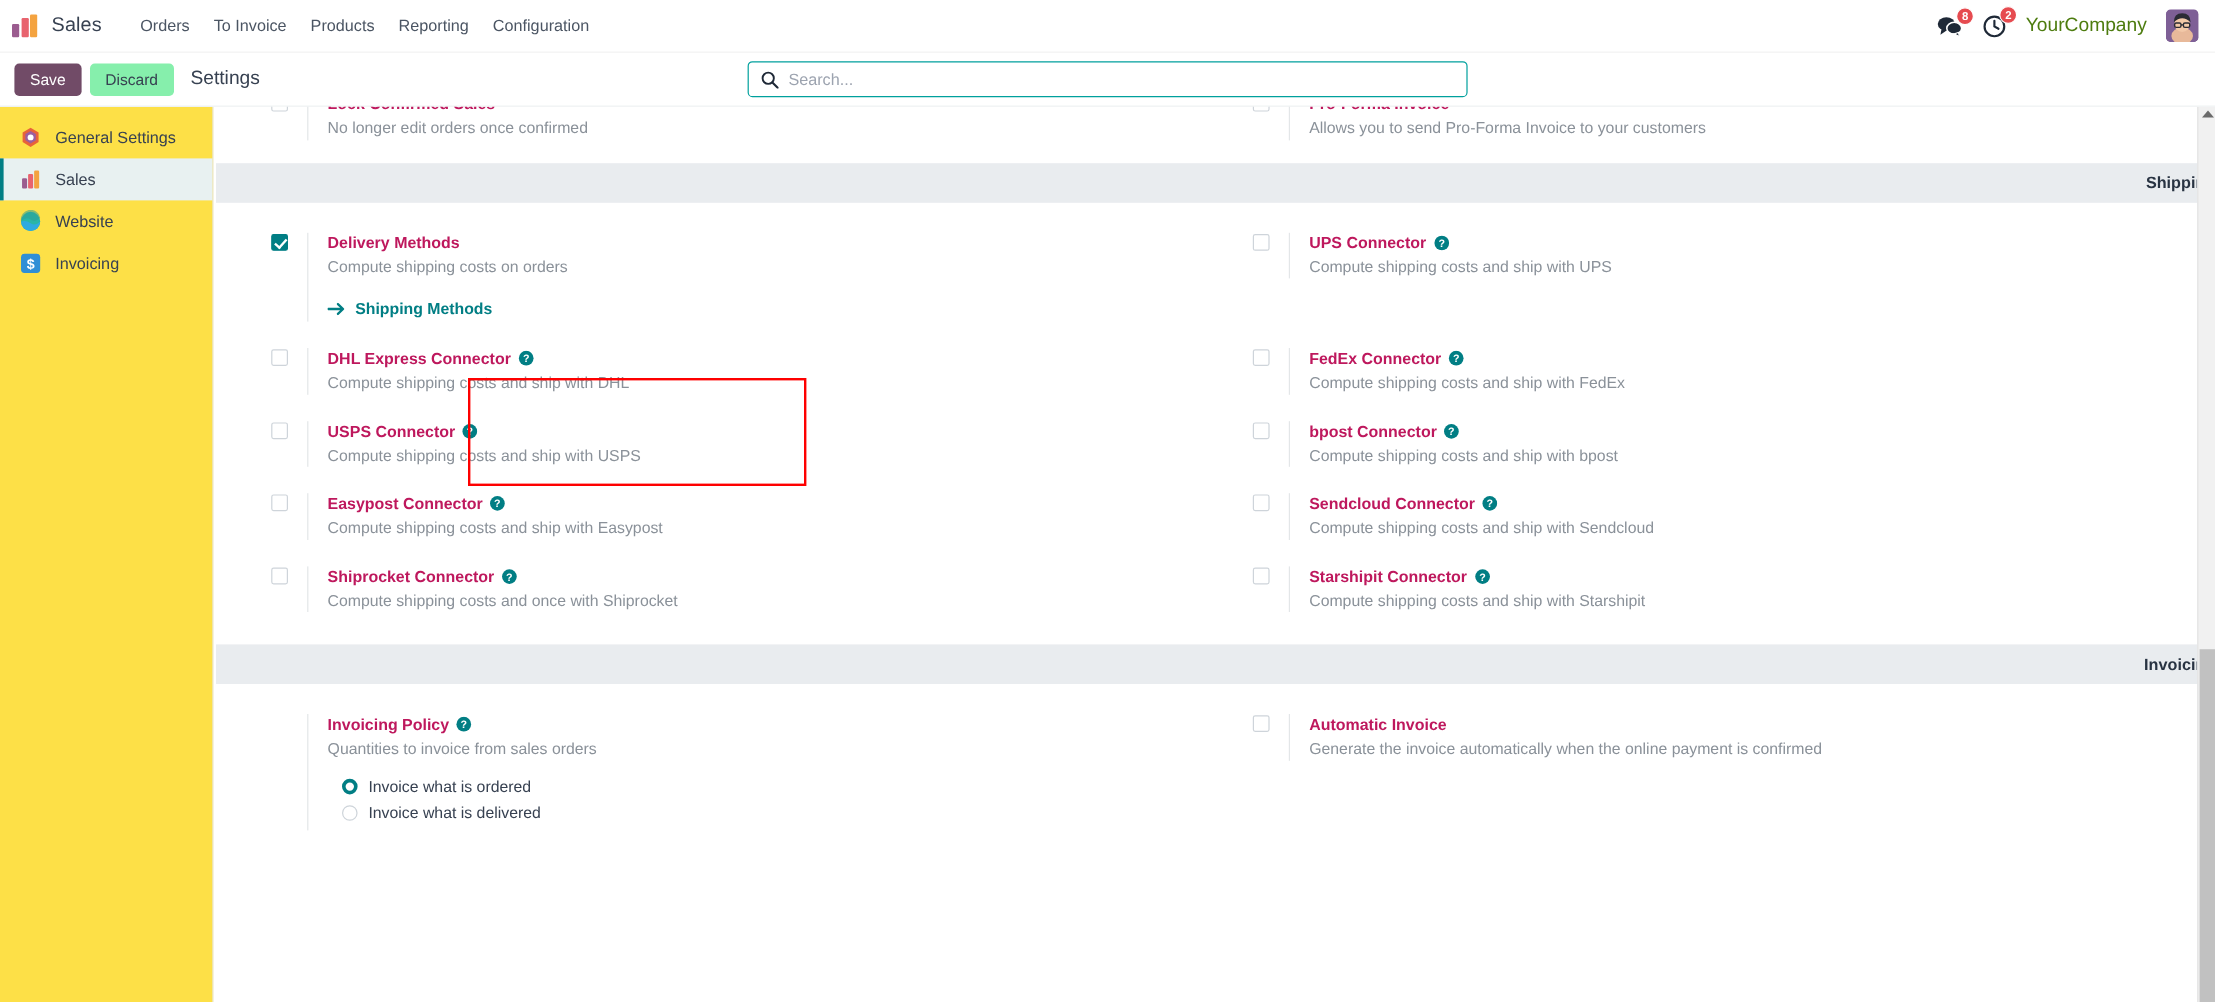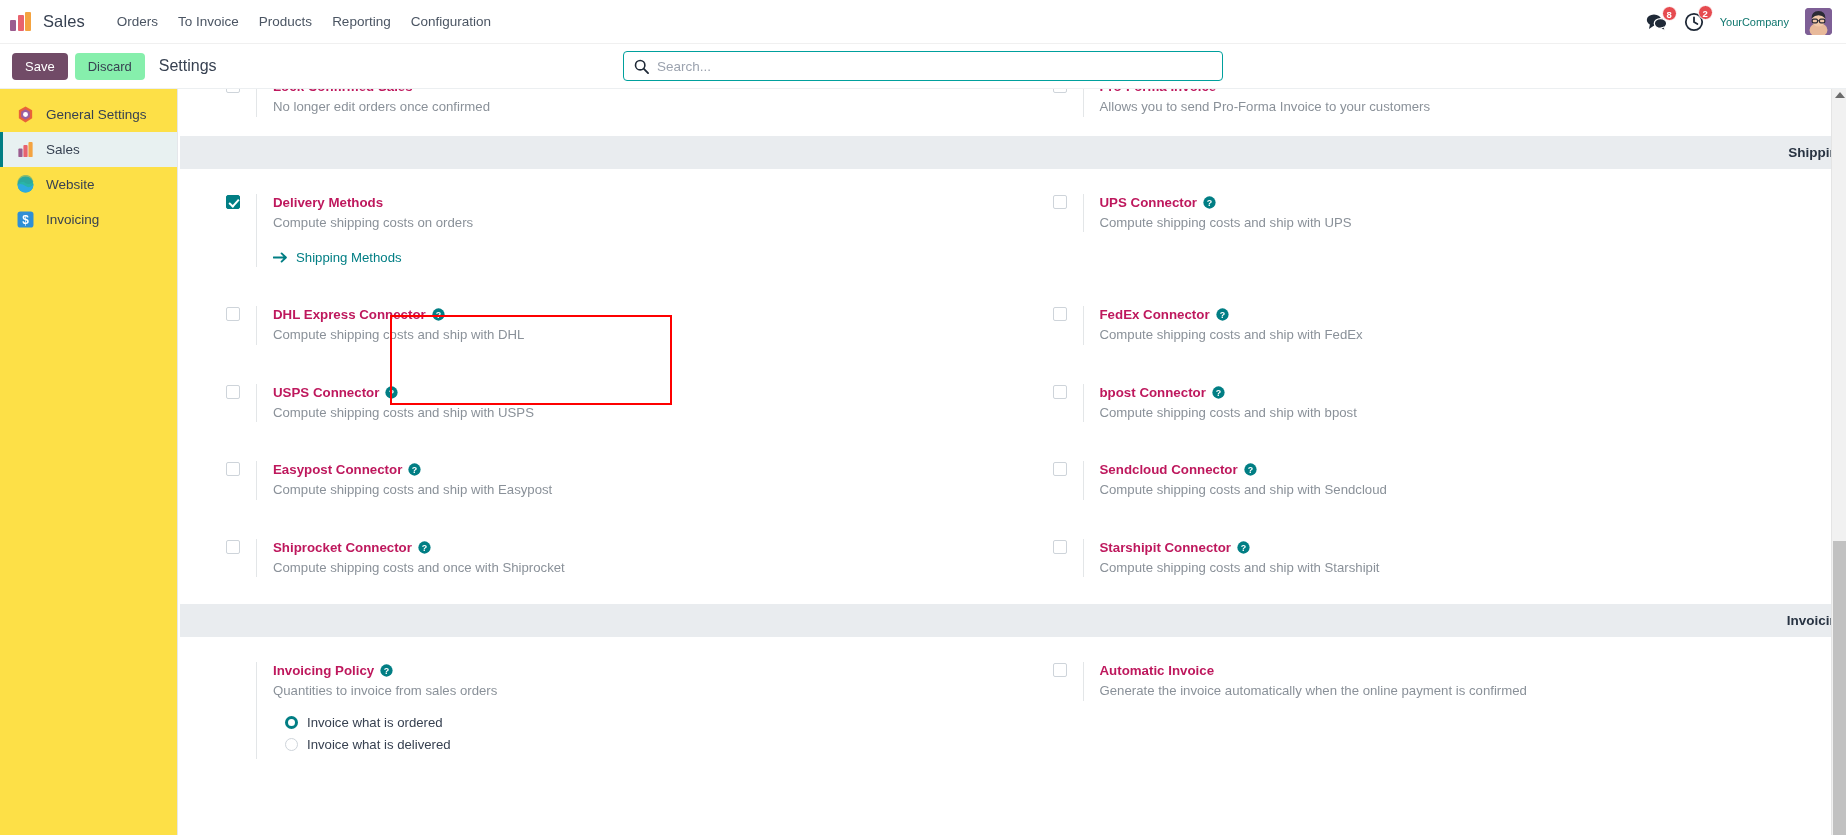--- a/index.html
+++ b/index.html
@@ -36,21 +36,21 @@
   .nav-right { margin-left: auto; display: flex; align-items: center; gap: 16px; }
   .nav-icon-wrap { position: relative; cursor: pointer; display:flex; align-items:center; }
   .badge {
     position: absolute; top: -7px; right: -9px;
     background: #e64b50; color: #fff;
     font-size: 9.5px; font-weight: 700;
     min-width: 15px; height: 15px; line-height: 15px;
     border-radius: 8px; text-align: center; padding: 0 3px;
     border: 1.5px solid #fff;
   }
-  .company-name { font-size: 11px; color: #0f766e; cursor: pointer; }
+  .company-name { font-size: 16px; color: #4d7c0f; cursor: pointer; }
   .avatar {
     width: 27px; height: 27px; border-radius: 4px; overflow: hidden;
     background: linear-gradient(160deg,#8e6ea8 0%,#6d5184 100%);
     cursor: pointer; display:block;
   }
   
   .control-panel {
     height: 45px; background: #fff;
     display: flex; align-items: center;
     padding: 0 12px; position: relative;
@@ -106,21 +106,20 @@
   .section-head {
     background: #e9ecef; padding: 9px 0 9px 30px;
     font-size: 13.5px; font-weight: 700; color: #283342;
     margin-top: 2px;
     text-align: right;
   }
   .settings-grid {
     display: grid; grid-template-columns: 1fr 1fr;
     column-gap: 0px; row-gap: 0px;
     padding: 14px 0 14px 30px;
-    gap: 17px;
   }
   .setting {
     display: flex; align-items: flex-start; gap: 0;
     padding: 11px 26px 11px 16px;
     position: relative;
   }
   .setting .cb-col { flex: 0 0 auto; padding-top: 1px; }
   .cbx {
     width: 14px; height: 14px; border: 1px solid #ced4da;
     border-radius: 2px; background: #fff; cursor: pointer;
@@ -143,21 +142,21 @@
   .s-title {
     font-size: 13.3px; font-weight: 700; color: #be185d;
     display: flex; align-items: center; gap: 6px; line-height: 1.3;
   }
   .help-ico { flex: 0 0 auto; cursor: pointer; display:block; }
   .s-desc {
     font-size: 13.2px; color: #8a9199; margin-top: 3px; line-height: 1.38;
   }
   .int-link {
     display: inline-flex; align-items: center; gap: 8px;
-    color: #017e84; font-size: 13.2px; font-weight: 400;
+    color: #017e84; font-size: 13.2px; font-weight: 700;
     margin-top: 18px; cursor: pointer; text-decoration: none;
   }
   .radio-group { margin-top: 14px; }
   .radio-row {
     display: flex; align-items: center; gap: 9px;
     margin-bottom: 7px; cursor: pointer; margin-left: 12px;
   }
   .rdo {
     width: 13px; height: 13px; border-radius: 50%;
     border: 1px solid #ced4da; background: #fff; flex: 0 0 13px;

